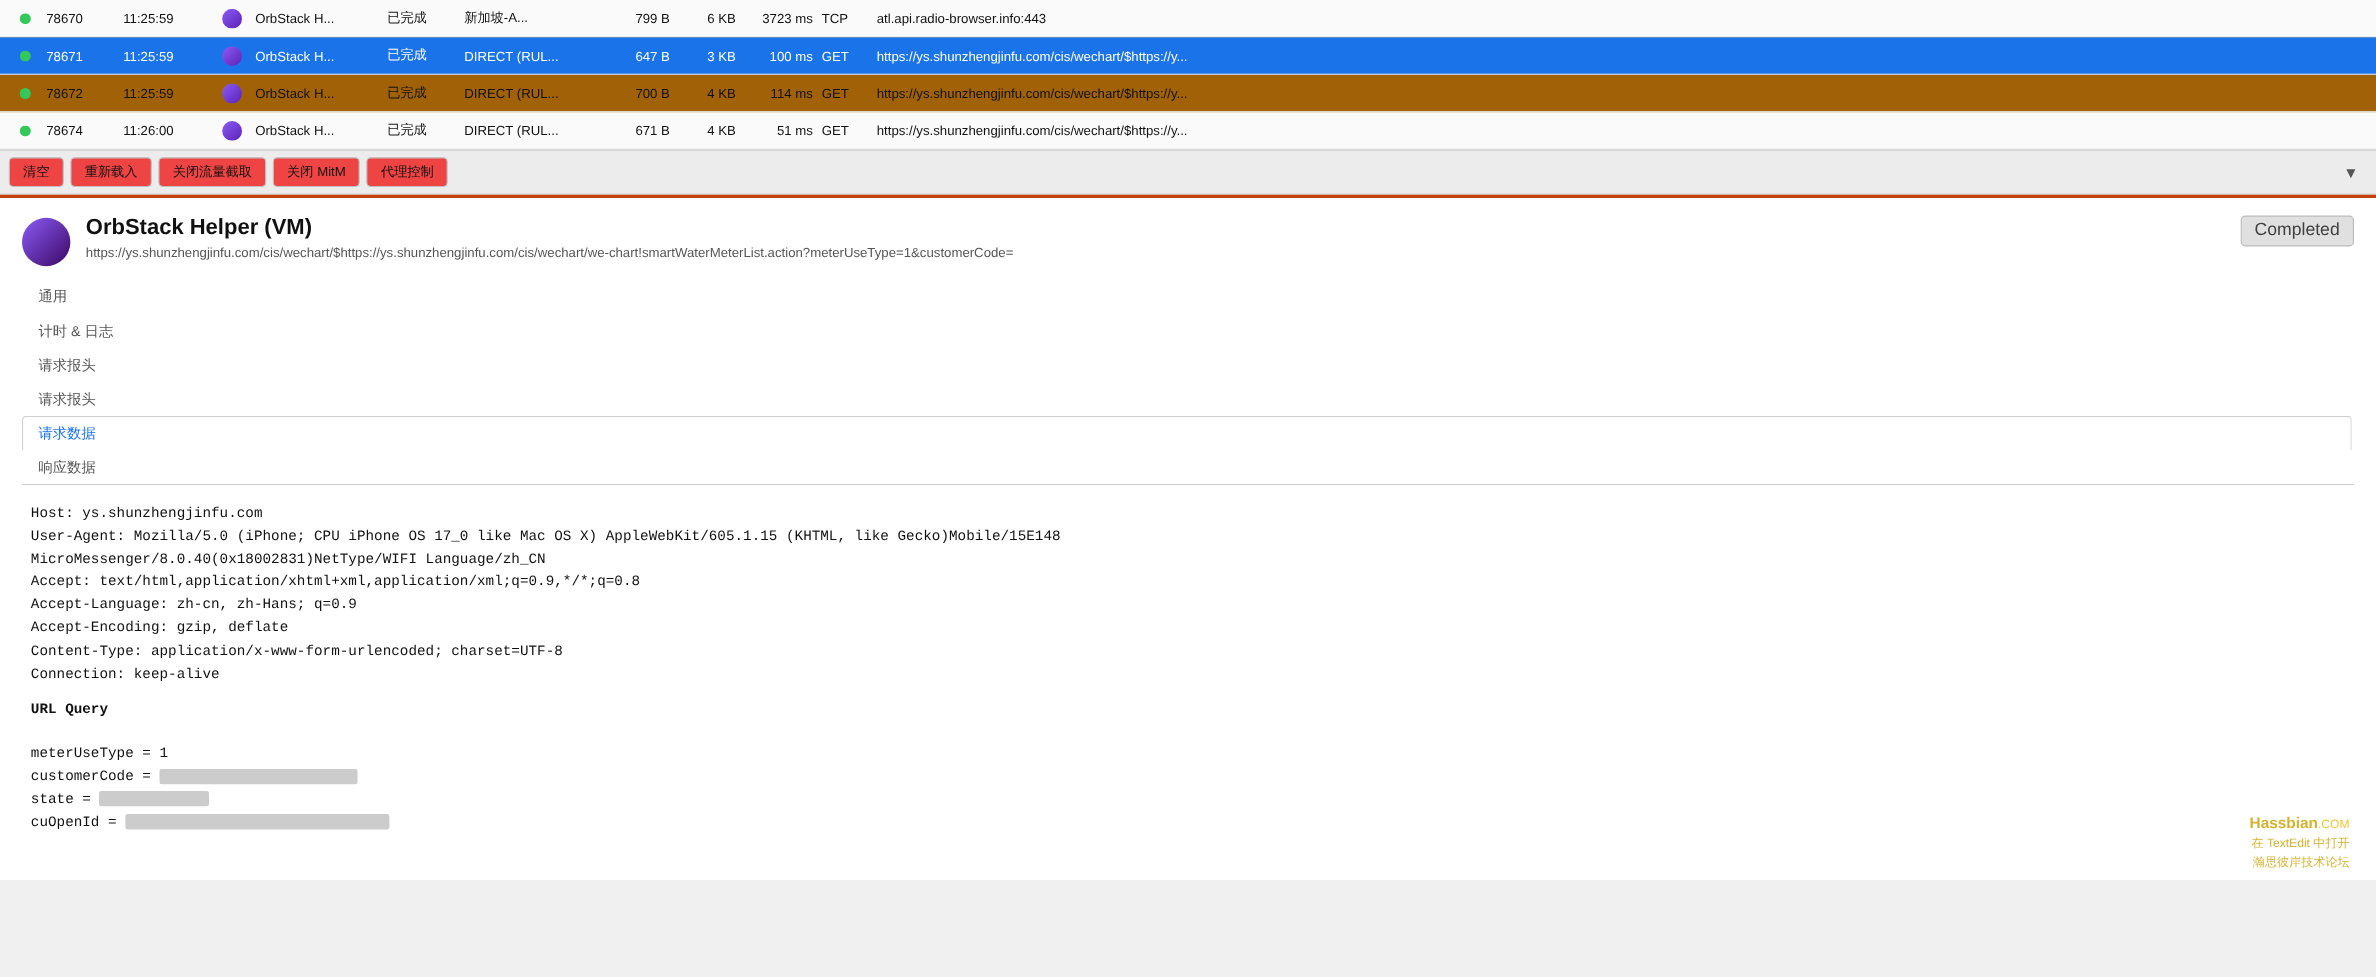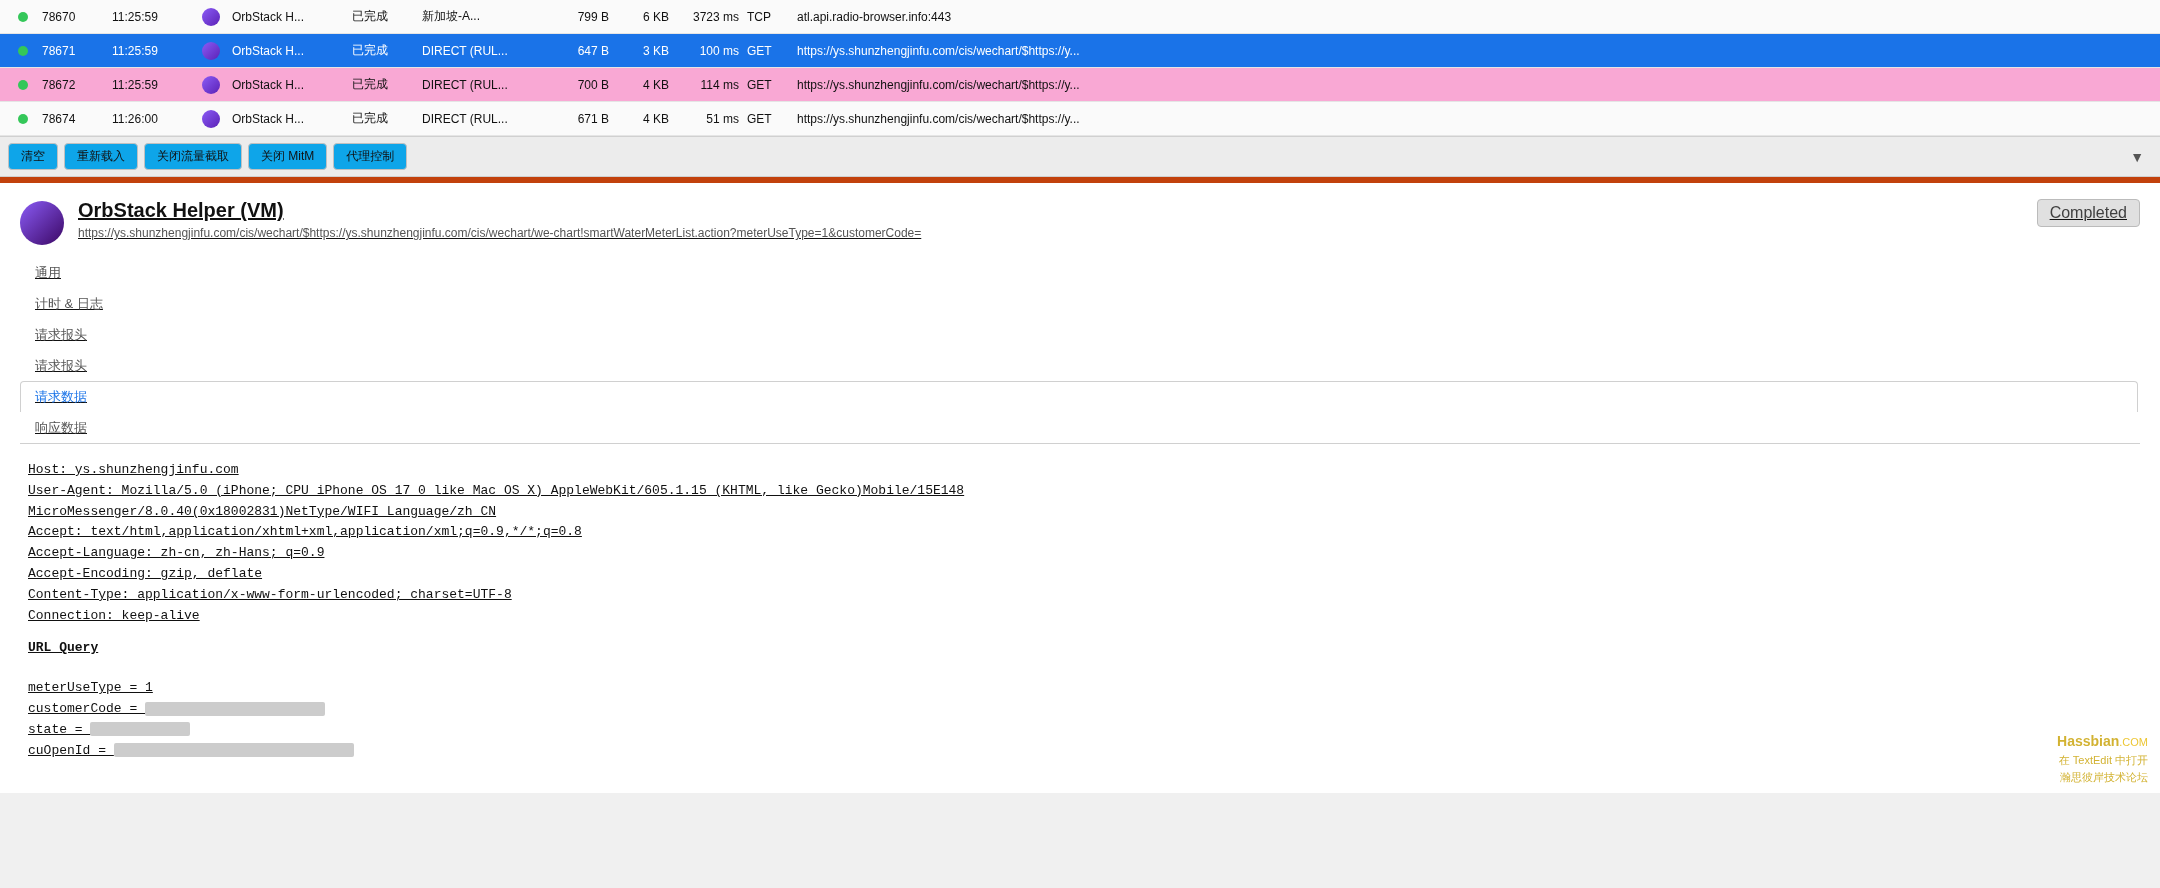--- a/index.html
+++ b/index.html
@@ -6,21 +6,21 @@
     body {
       font-family: -apple-system, "Helvetica Neue", Arial, sans-serif;
       background: #f0f0f0;
       font-size: 13px;
       color: #111;
       overflow: hidden;
     }
 
     
     .table-area {
-      background: #f9a8d4;
+      background: #a16207;
       width: 100%;
     }
 
     .table-row {
       display: flex;
       align-items: center;
       height: 34px;
       border-bottom: 1px solid #e5e5e5;
       padding: 0 8px;
       font-size: 12px;
@@ -80,44 +80,43 @@
       align-items: center;
       padding: 6px 8px;
       background: #ececec;
       border-top: 1px solid #d0d0d0;
       border-bottom: 1px solid #d0d0d0;
       gap: 6px;
     }
 
     .toolbar-btn {
       padding: 4px 12px;
-      background: #0ea5e9;
+      background: #ef4444;
       border: 1px solid #c0c0c0;
       border-radius: 4px;
       font-size: 12px;
       cursor: pointer;
       color: #111;
     }
 
     .toolbar-spacer { flex: 1; }
 
     .toolbar-chevron {
       font-size: 14px;
       color: #555;
       cursor: pointer;
       padding: 4px 8px;
     }
 
     
     .detail-panel {
       background: #fff;
-      border-top: 6px solid #c2410c;
-      padding: 16px 20px 16px 20px;
+      border-top: 3px solid #c2410c;
+      padding: 16px 20px 26px 20px;
       position: relative;
-      text-decoration: underline;
     }
 
     .detail-header {
       display: flex;
       align-items: flex-start;
       margin-bottom: 12px;
       gap: 14px;
     }
 
     .detail-app-icon {
@@ -208,21 +207,21 @@
       border-radius: 2px;
       height: 14px;
       vertical-align: middle;
       user-select: none;
     }
 
     
     .watermark {
       position: absolute;
       bottom: 8px;
-      right: 12px;
+      right: 24px;
       font-size: 11px;
       color: #c8a000;
       opacity: 0.8;
       text-align: right;
       line-height: 1.5;
     }
   </style>
 </head>
 <body>
 

